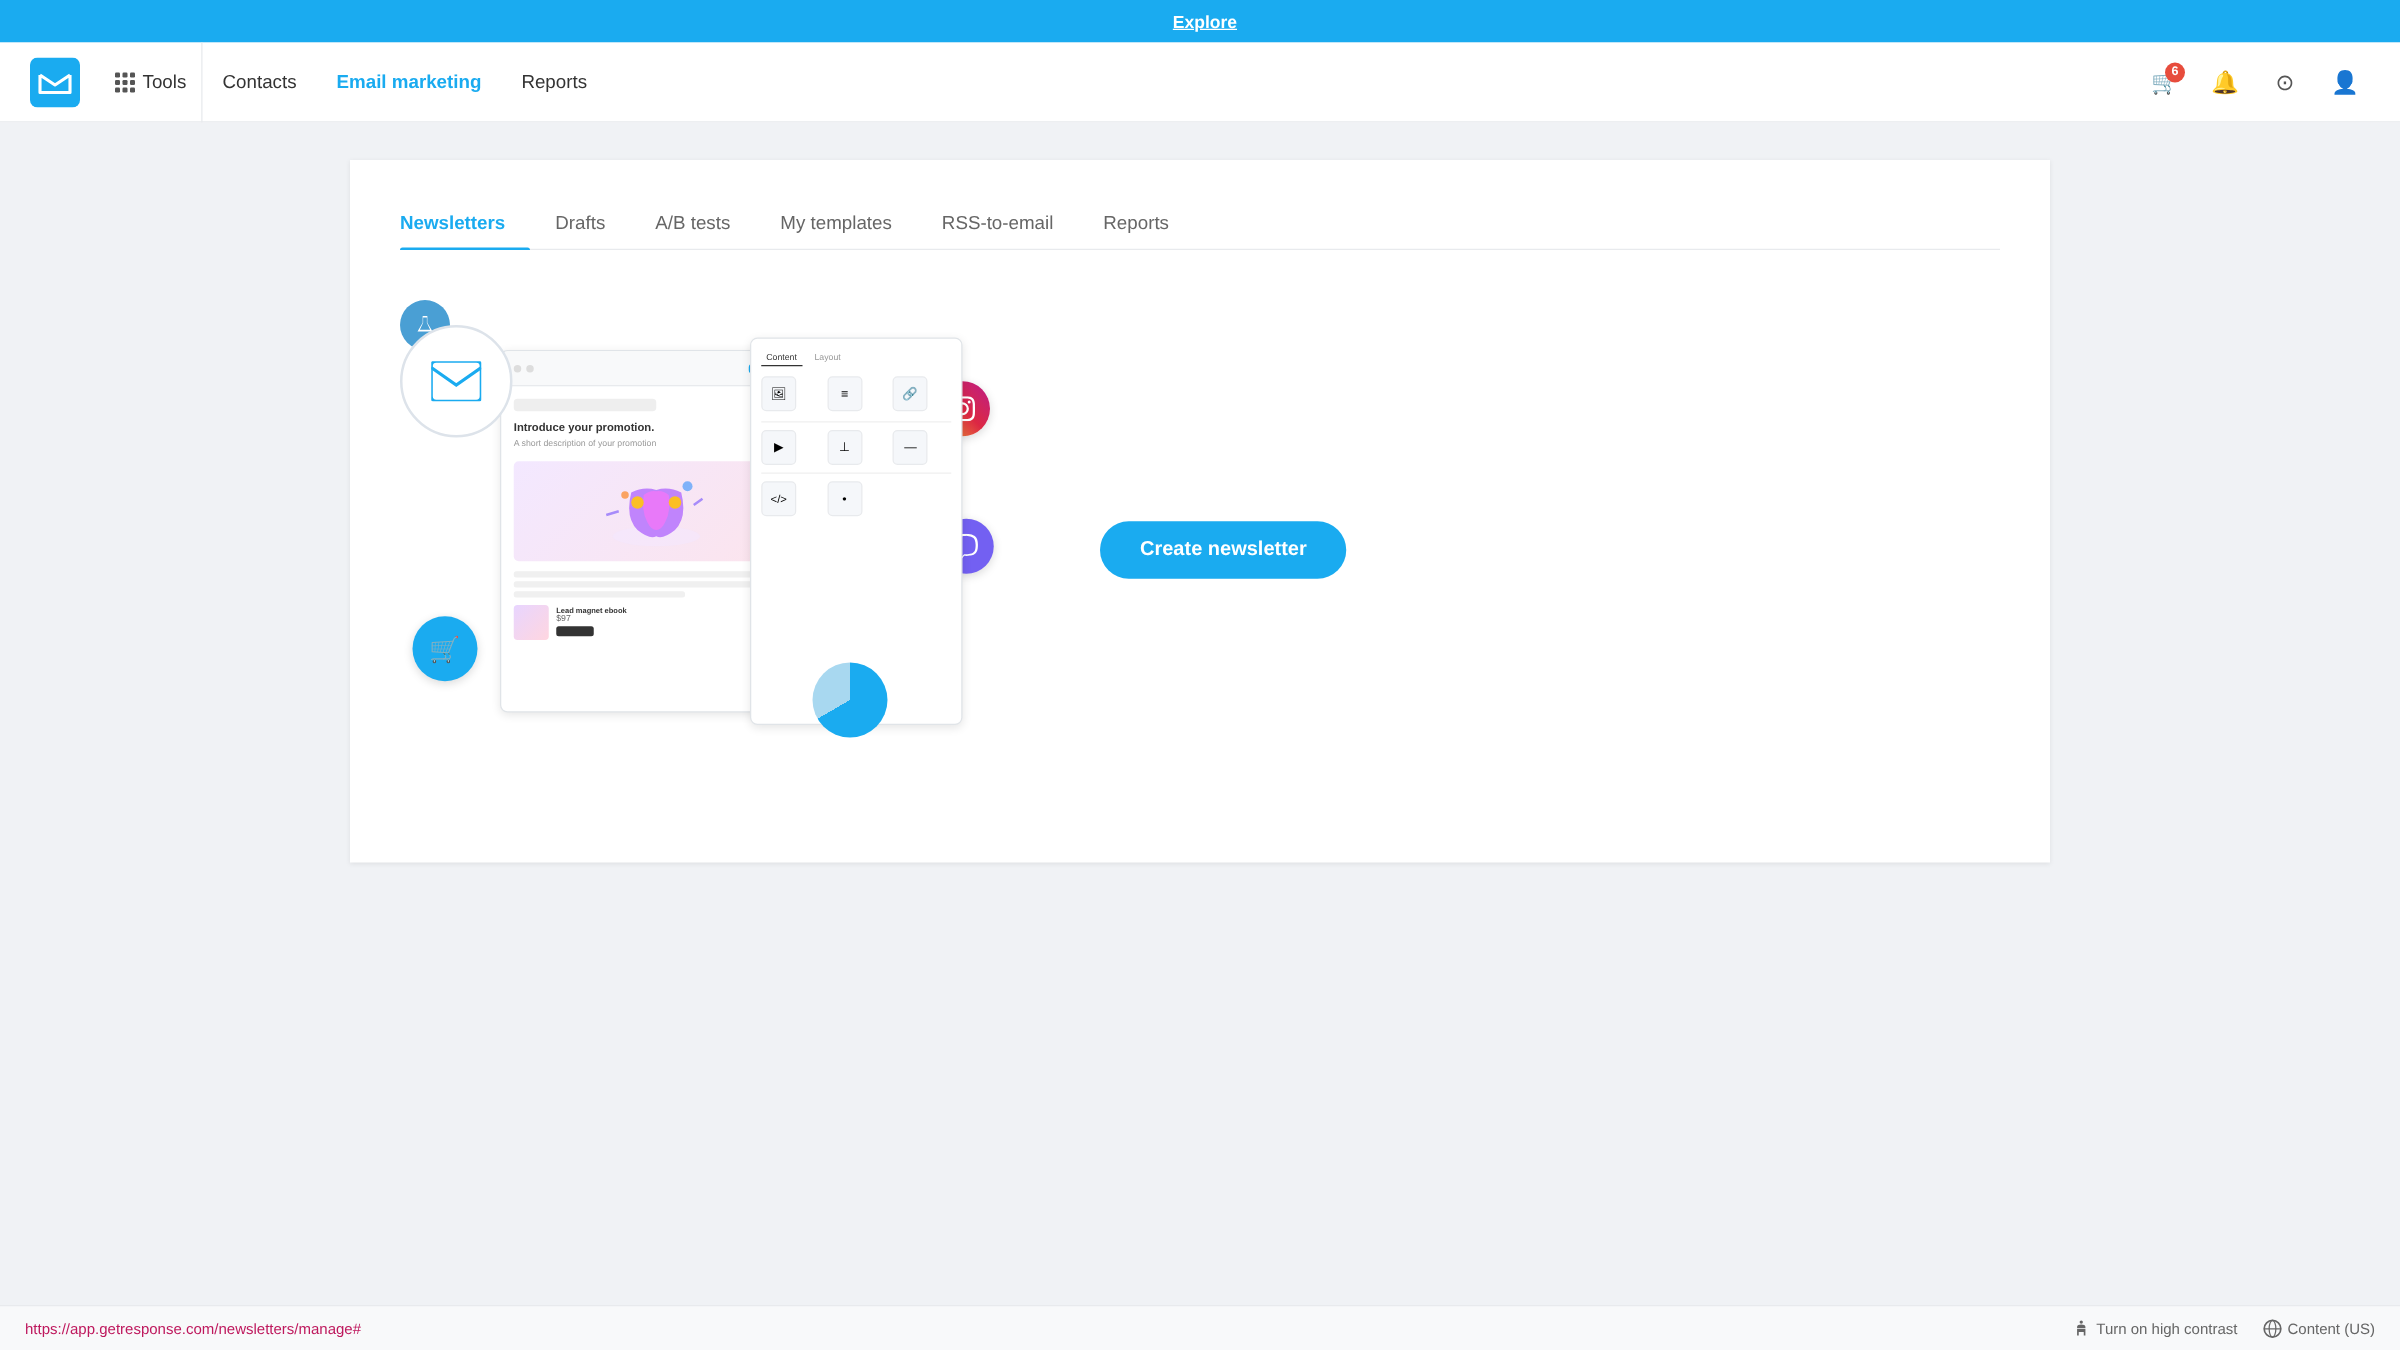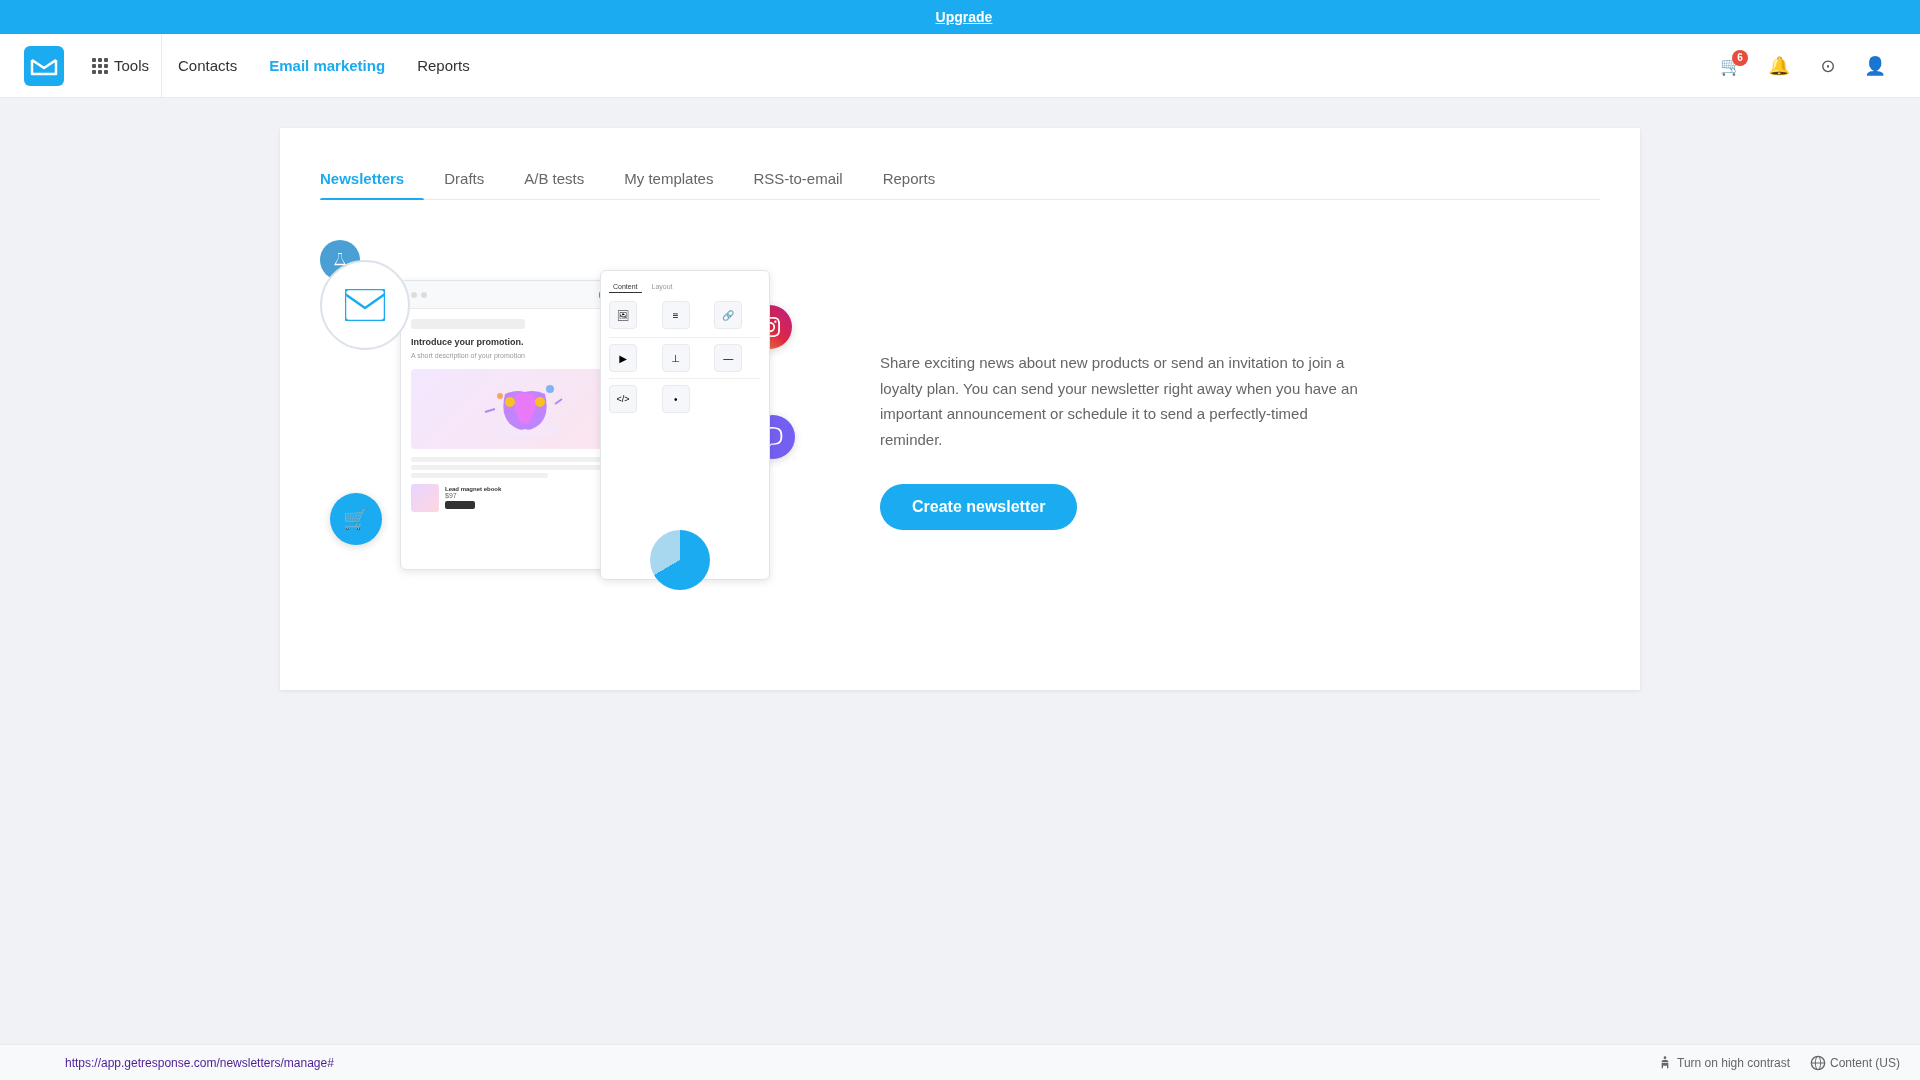--- a/index.html
+++ b/index.html
@@ -294,41 +294,41 @@
       background: #f8f9fa;
       border-top: 1px solid #e8eaed;
       display: flex;
       align-items: center;
       justify-content: space-between;
       padding: 0 20px;
       font-size: 12px;
       color: #666;
       z-index: 100;
     }
-    .status-left { font-size: 12px; color: #4c1d95; margin-left: 45px; }
+    .status-left { font-size: 12px; color: #be185d; }
     .status-right { display: flex; gap: 20px; align-items: center; }
 
     
     .pie-visual {
       position: absolute;
       bottom: 50px;
       right: 110px;
       width: 60px;
       height: 60px;
       border-radius: 50%;
       background: conic-gradient(#1aabf0 0deg 240deg, #a8d8f0 240deg 360deg);
       z-index: 4;
     }
   </style>
 </head>
 <body>
 
 <div class="top-banner">
   &nbsp;
-  <a>Upgrade</a>
+  <a>Explore</a>
 </div>
 
 <nav class="main-nav">
 
   <div class="nav-logo">
     <svg viewBox="0 0 40 40" fill="none">
       <rect width="40" height="40" rx="6" fill="#1aabf0"></rect>
       <path d="M8 14 L20 22 L32 14 M8 14 L8 28 L32 28 L32 14" stroke="white" stroke-width="2.5" fill="none" stroke-linejoin="round"></path>
     </svg>
   </div>
@@ -489,21 +489,20 @@
 
         <div class="floating-lab">
           <svg width="18" height="18" viewBox="0 0 24 24" fill="white">
               <path d="M14.5 2.5h-5v7L4 19h16l-5.5-9.5V2.5zM10 4h4v5.5L17.5 17h-11L10 9.5V4z"></path>
             </svg>
         </div>
 
       </div>
 
       <div class="text-content">
-        <p class="section-description">Share exciting news about new products or send an invitation to join a loyalty plan. You can send your newsletter right away when you have an important announcement or schedule it to send a perfectly-timed reminder.</p>
         <button class="create-btn">Create newsletter</button>
       </div>
 
     </div>
   </div>
 </div>
 
 <div class="status-bar">
   <span class="status-left">https://app.getresponse.com/newsletters/manage#</span>
   <div class="status-right">

